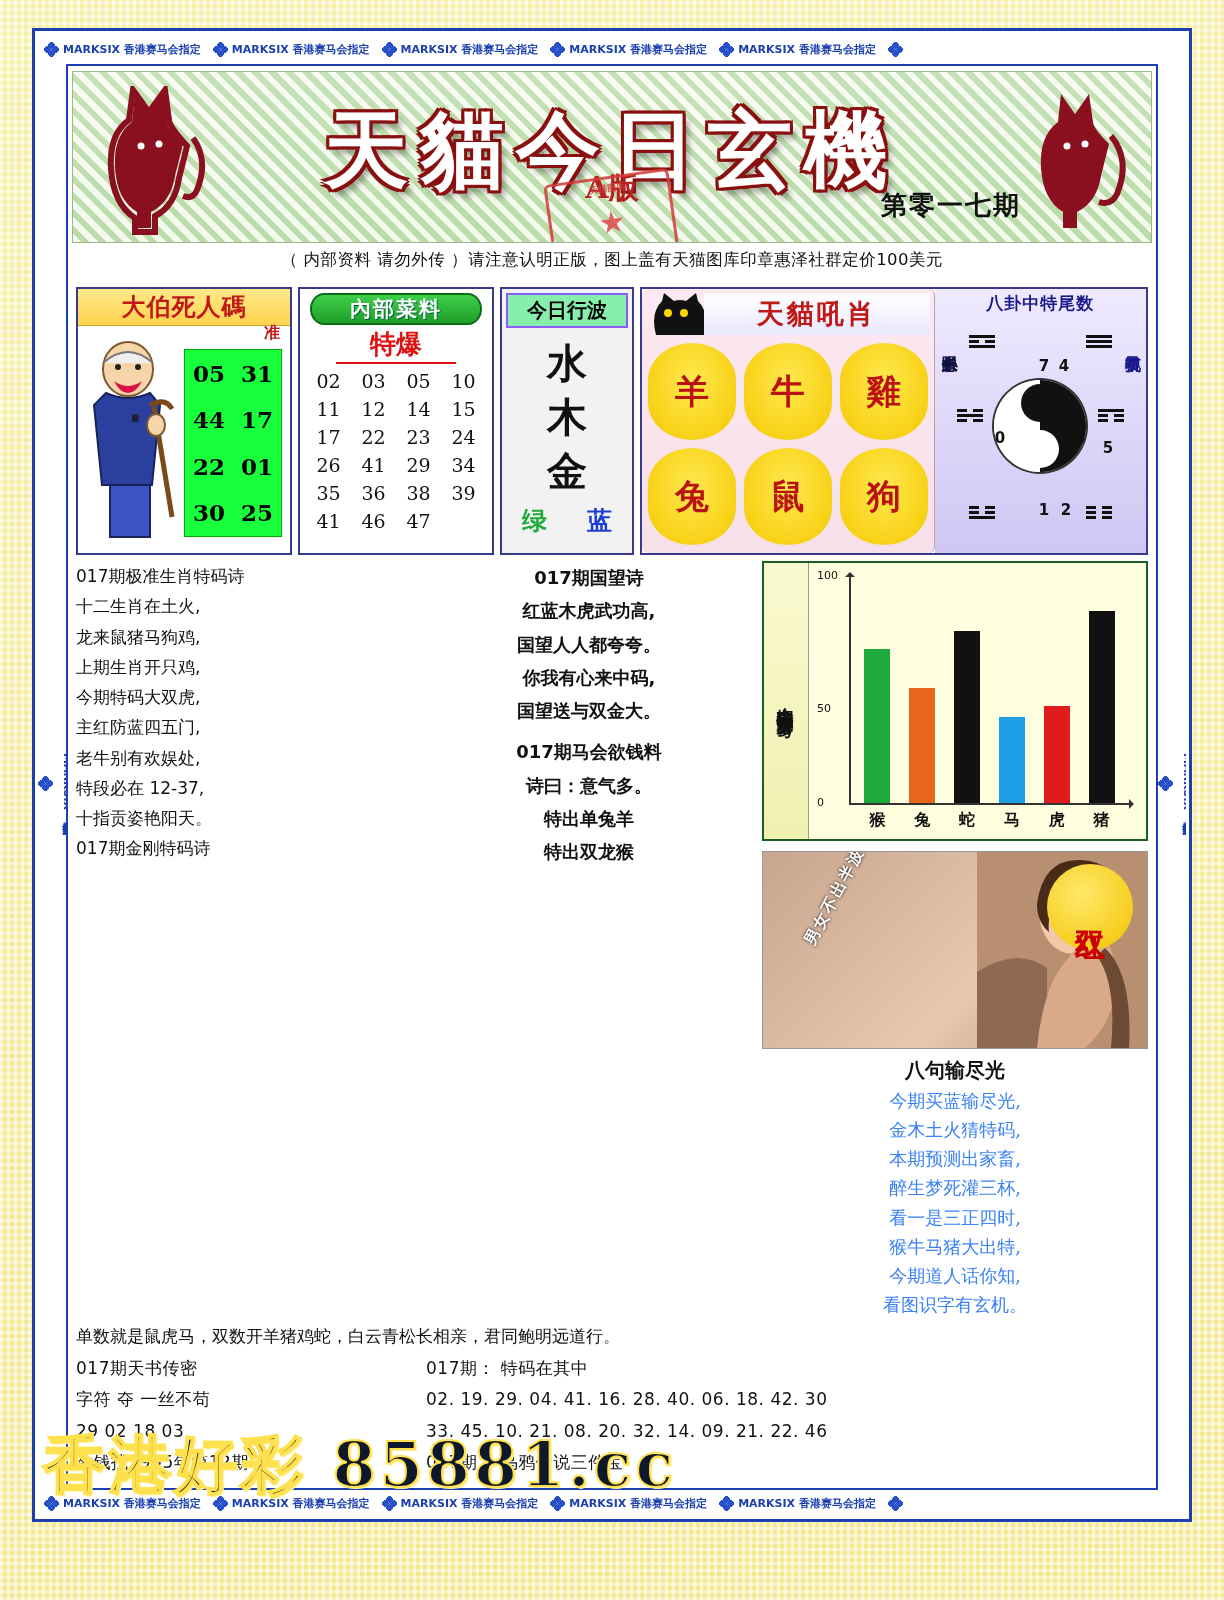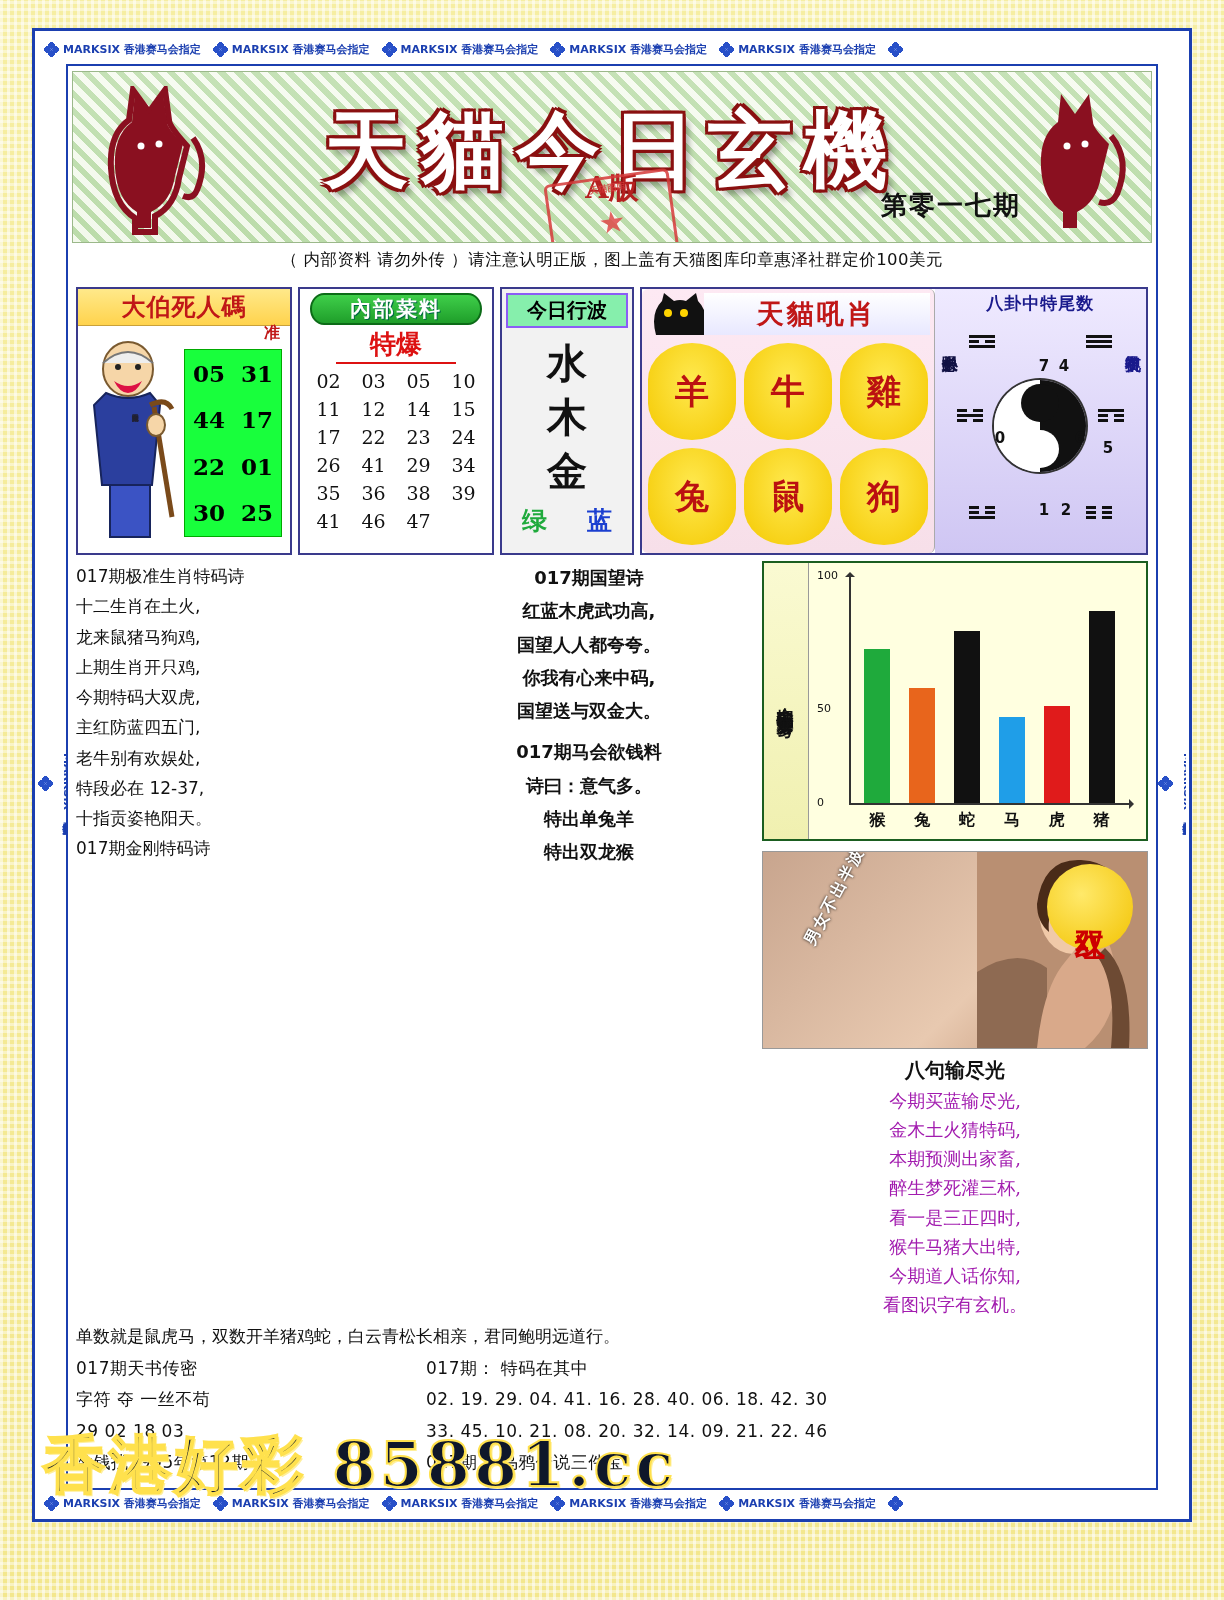--- a/index.html
+++ b/index.html
@@ -285,21 +285,21 @@
   }
   #photo-box .redlabel span{writing-mode:vertical-rl;}
   #photo-box .arcwords{
     position:absolute;left:18px;top:34px;font-size:16px;font-weight:bold;color:#fff;
     transform:rotate(-62deg);letter-spacing:2px;
     text-shadow:0 0 3px #000;
     font-family:"DejaVu Serif","Liberation Serif",serif;
   }
   #poem{margin-top:8px;text-align:center;}
   #poem .pt{font-size:20px;font-weight:bold;color:#111;font-family:"DejaVu Serif","Liberation Serif",serif;margin-bottom:2px;}
-  #poem .pl{font-size:18px;color:#a21caf;line-height:1.62;font-family:"DejaVu Serif","Liberation Serif",serif;}
+  #poem .pl{font-size:18px;color:#3b82f6;line-height:1.62;font-family:"DejaVu Serif","Liberation Serif",serif;}
 
   
   #lower{margin:2px 8px 0 8px;}
   .wide-line{font-size:17px;color:#111;line-height:1.85;}
   .two-col{display:flex;gap:10px;}
   .two-col .l{width:340px;}
   .two-col .r{flex:1;}
   .nums-row{font-size:17px;color:#111;line-height:1.85;letter-spacing:.5px;}
 
   

